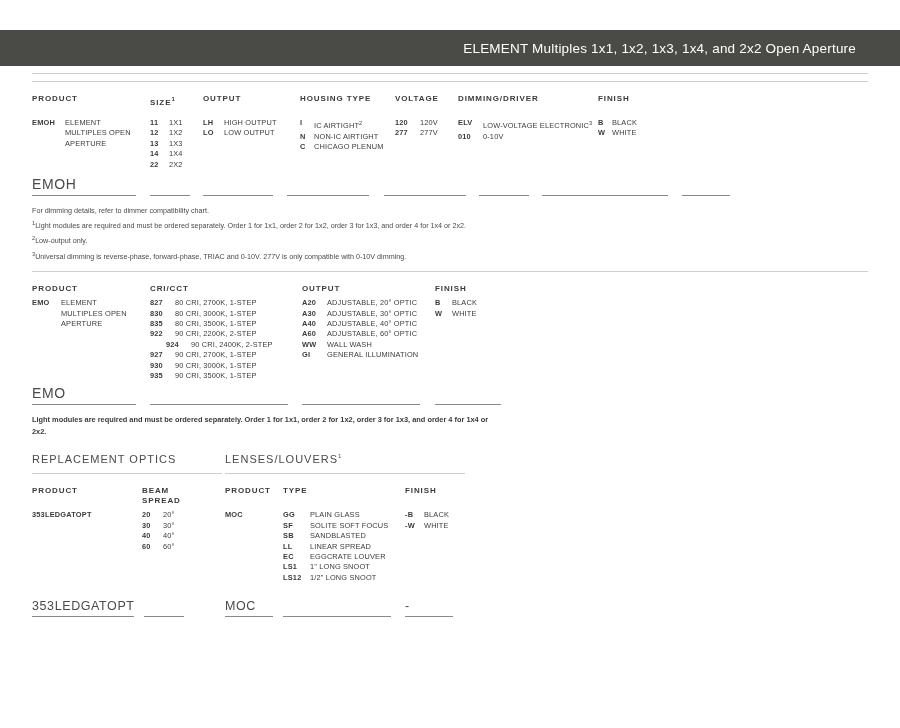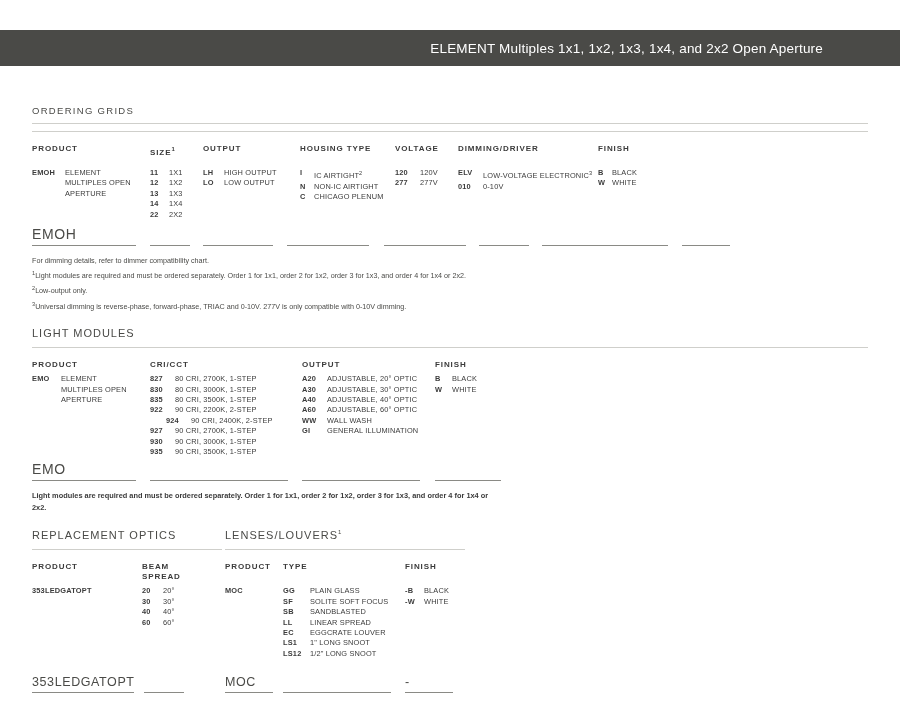--- a/index.html
+++ b/index.html
@@ -25,21 +25,21 @@
     height: 36px;
     background: #4a4a47;
     display: flex;
     align-items: center;
     justify-content: flex-end;
   }
   .header-title {
     color: #ffffff;
     font-size: 13.5px;
     letter-spacing: 0.2px;
-    padding-right: 77px;
+    padding-right: 44px;
     white-space: nowrap;
   }
 
   
   .page {
     position: absolute;
     left: 0;
     top: 66px;
     width: 900px;
   }
@@ -160,21 +160,20 @@
 </head>
 <body>
 
 <div class="header-bar">
   <div class="header-title">ELEMENT Multiples 1x1, 1x2, 1x3, 1x4, and 2x2 Open Aperture</div>
 </div>
 
 <div class="page">
   <div class="inner">
 
-    <div class="section-title" style="margin-top:39px;">ORDERING GRIDS</div>
     <hr class="hr-light" style="margin-top:7px;">
 
     <hr class="hr-light" style="margin-top:7px;">
 
     <div class="grid" style="margin-top:12px;">
 
       <div class="col w-prod" style="width:118px;">
         <div class="col-head">
           <span>PRODUCT</span>
         </div>
@@ -335,21 +334,20 @@
       </div>
     </div>
 
     <div class="footnotes" style="margin-top:9px;">
       <div>For dimming details, refer to dimmer compatibility chart.</div>
       <div><sup>1</sup><span>Light modules are required and must be ordered separately. Order 1 for 1x1, order 2 for 1x2, order 3 for 1x3, and order 4 for 1x4 or 2x2.</span></div>
       <div><sup>2</sup><span>Low-output only.</span></div>
       <div><sup>3</sup><span>Universal dimming is reverse-phase, forward-phase, TRIAC and 0-10V. 277V is only compatible with 0-10V dimming.</span></div>
     </div>
 
-    <div class="section-title" style="margin-top:14px;font-size:11px;letter-spacing:1px;">LIGHT MODULES</div>
     <hr class="hr-light" style="margin-top:8px;">
 
     <div class="grid" style="margin-top:12px;">
 
       <div class="col" style="width:118px;">
         <div class="col-head" style="min-height:12px;">PRODUCT</div>
         <div class="rows">
           <div class="row">
             <span class="code" style="width:24px;">EMO</span>
             <span class="desc-wrap" style="width:76px;">ELEMENT MULTIPLES OPEN APERTURE</span>

